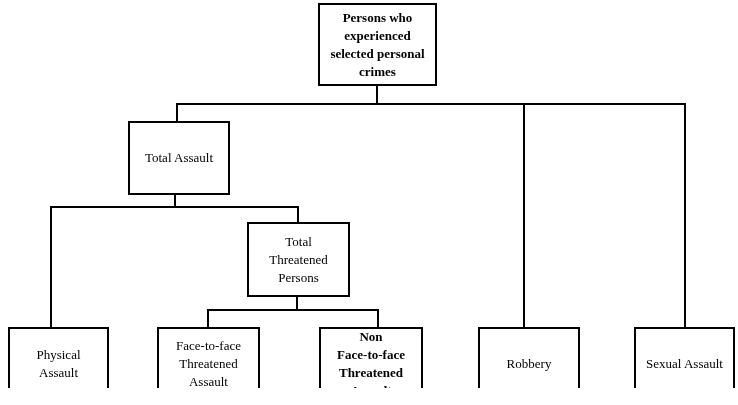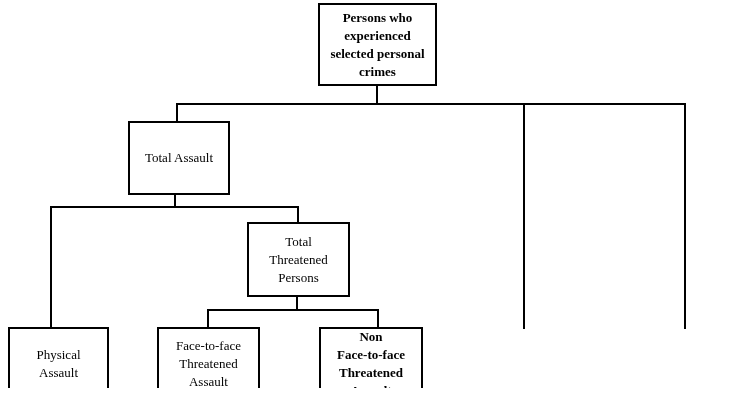--- a/index.html
+++ b/index.html
@@ -104,15 +104,21 @@
 Assault</span>
   </div>
 
   <div class="node n-nf2f">
     <span class="node-label">Non
 Face-to-face
 Threatened
 Assault</span>
   </div>
 
+  <div class="node n-rob">
+    <span class="node-label">Robbery</span>
+  </div>
 
+  <div class="node n-sex">
+    <span class="node-label">Sexual Assault</span>
+  </div>
 
 </div>
 
 </body></html>

